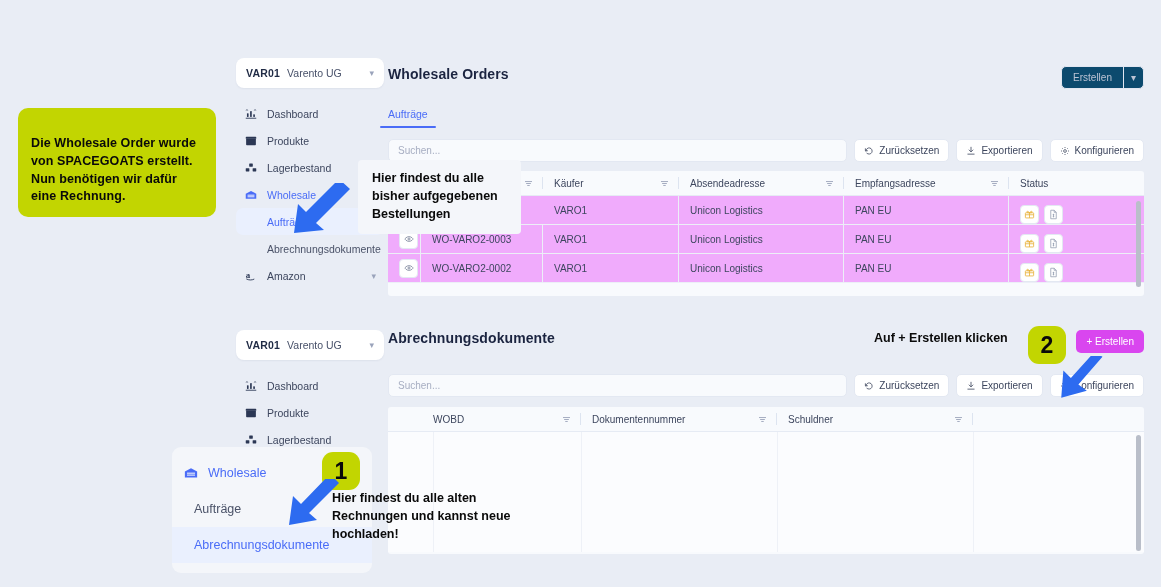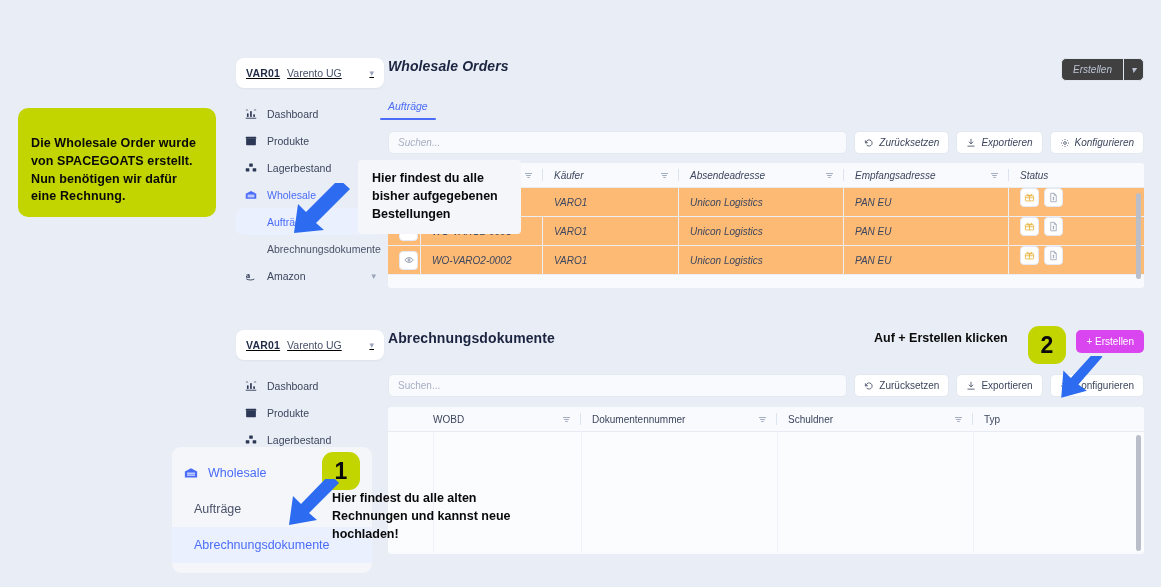--- a/index.html
+++ b/index.html
@@ -15,21 +15,20 @@
   
   .panel { position: absolute; }
 
   
   .sidebar { width: 148px; }
   .org-pill {
     display: flex; align-items: center; gap: 7px;
     background: #ffffff; border-radius: 8px;
     height: 30px; padding: 0 10px;
     box-shadow: 0 1px 2px rgba(30,45,80,.06);
-    text-decoration: underline;
   }
   .org-code { font-size: 10.5px; font-weight: 700; color: #1f2a44; letter-spacing: .2px; }
   .org-name { font-size: 10.5px; color: #475069; }
   .chev { margin-left: auto; color: #9aa3bb; font-size: 9px; line-height: 1; }
 
   .nav { margin-top: 12px; }
   .nav-item {
     display: flex; align-items: center; gap: 9px;
     height: 27px; padding: 0 8px;
     font-size: 10.5px; color: #3c4congruent; color: #3d465e;
@@ -73,21 +72,21 @@
 
   
   .table { margin-top: 9px; background: #f8fafd; border-radius: 3px; position: relative; }
   .thead { display: flex; height: 25px; align-items: center; border-bottom: 1px solid #e6ebf4; }
   .th {
     font-size: 10px; color: #3d465e; display: flex; align-items: center;
     height: 100%; position: relative; padding-left: 11px;
   }
   .th .filt { position: absolute; right: 10px; color: #8d97b0; display: flex; align-items: center; }
   .th .sep { position: absolute; right: 0; top: 6px; bottom: 6px; width: 1px; background: #dde4f0; }
-  .trow { display: flex; height: 29px; align-items: flex-start; border-bottom: 1px solid #eceff7; background: #fdba74; }
+  .trow { display: flex; height: 29px; align-items: flex-end; border-bottom: 1px solid #eceff7; background: #f0abfc; }
   .td { font-size: 10px; color: #3d465e; padding-left: 11px; height: 100%; display: flex; align-items: center; position: relative; }
   .td .sep { position: absolute; right: 0; top: 0; bottom: 0; width: 1px; background: #eceff7; }
   .eyebtn {
     width: 19px; height: 19px; border: 1px solid #e3e8f2; border-radius: 4px;
     background: #fff; display: flex; align-items: center; justify-content: center;
     color: #6e7790;
   }
   .statuscell { display: flex; gap: 5px; align-items: center; padding-left: 11px; }
   .sbox {
     width: 19px; height: 19px; border: 1px solid #e3e8f2; border-radius: 4px;
@@ -126,21 +125,21 @@
   .float-nav .nav-item { font-size: 12.5px; height: 36px; padding-left: 12px; gap: 10px; }
   .float-nav .nav-sub { font-size: 12.5px; height: 36px; padding-left: 22px; }
   .float-nav .nav-sub.sel { background: #eaf0fe; border-radius: 0; }
 
   .btn-primary {
     height: 23px; background: #d946ef; color: #fff; border-radius: 5px;
     font-size: 10px; display: flex; align-items: center; gap: 4px;
     padding: 0 10px;
   }
   .btn-disabled {
-    height: 23px; background: #404040; border: 1px solid #e1e6f1; border-radius: 5px;
+    height: 23px; background: #0c4a6e; border: 1px solid #e1e6f1; border-radius: 5px;
     font-size: 10px; color: #bcc3d4; display: flex; align-items: center;
   }
   .btn-disabled .lbl { padding: 0 11px; }
   .btn-disabled .div { width: 1px; align-self: stretch; background: #e1e6f1; }
   .btn-disabled .cv { padding: 0 7px; }
 </style>
 </head>
 <body>
 
 <div class="panel" style="left:236px; top:58px; width:908px; height:231px;">
@@ -205,21 +204,21 @@
               <text x="1" y="11" font-family="Liberation Serif, serif" font-size="11" font-weight="700" fill="#2b3754">a</text>
               <path d="M2 12.4c2.6 1.5 6.4 1.5 9 .2" stroke="#2b3754" stroke-width="1.1" fill="none" stroke-linecap="round"></path>
             </svg>
         </span>
         <span>Amazon</span>
         <span class="chev-s">▾</span>
       </div>
     </div>
   </div>
 
-  <div style="position:absolute; left:152px; top:0; right:0;font-style:italic;">
+  <div style="position:absolute; left:152px; top:8px; right:0;">
     <div style="display:flex; align-items:flex-start;">
       <div class="content-title">Wholesale Orders</div>
       <div style="margin-left:auto;">
         <div class="btn-disabled">
           <span class="lbl">Erstellen</span>
           <span class="div"></span>
           <span class="cv">▾</span>
         </div>
       </div>
     </div>
@@ -548,23 +547,20 @@
             <span class="sep"></span>
         </div>
         <div class="th" style="width:196px;">
           <span>Schuldner</span>
           <span class="filt">
             <svg width="9" height="9" viewBox="0 0 16 16" stroke="currentColor" stroke-width="1.4" stroke-linecap="round">
                 <path d="M2.5 4.5h11M4.5 8h7M6.5 11.5h3"></path>
               </svg>
           </span>
             <span class="sep"></span>
-        </div>
-        <div class="th" style="flex:1;">
-          <span>Typ</span>
         </div>
       </div>
       <div style="position:relative; height:120px; background:#fbfcfe;">
         <div style="position:absolute;left:45px;top:0;bottom:0;width:1px;background:#eef1f7;"></div>
         <div style="position:absolute;left:193px;top:0;bottom:0;width:1px;background:#eef1f7;"></div>
         <div style="position:absolute;left:389px;top:0;bottom:0;width:1px;background:#eef1f7;"></div>
         <div style="position:absolute;left:585px;top:0;bottom:0;width:1px;background:#eef1f7;"></div>
       </div>
       <div class="scrollbar" style="top:28px; height:116px;"></div>
     </div>

